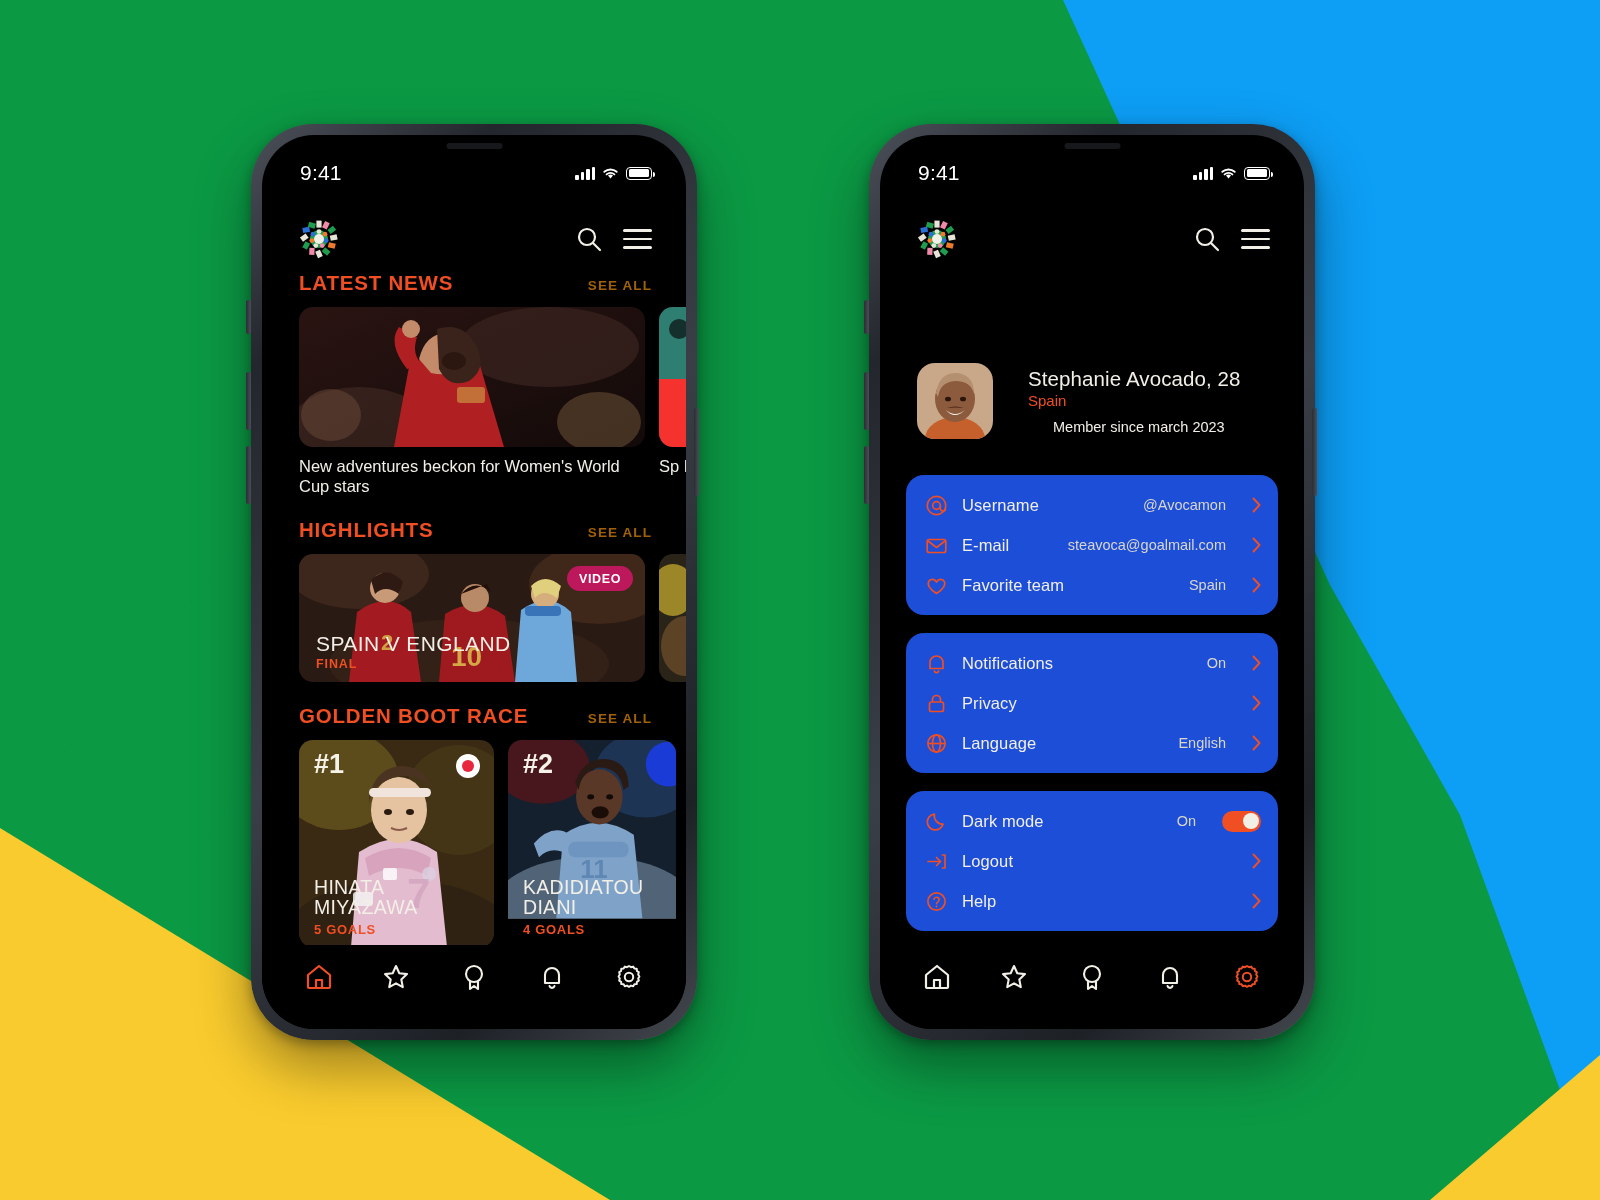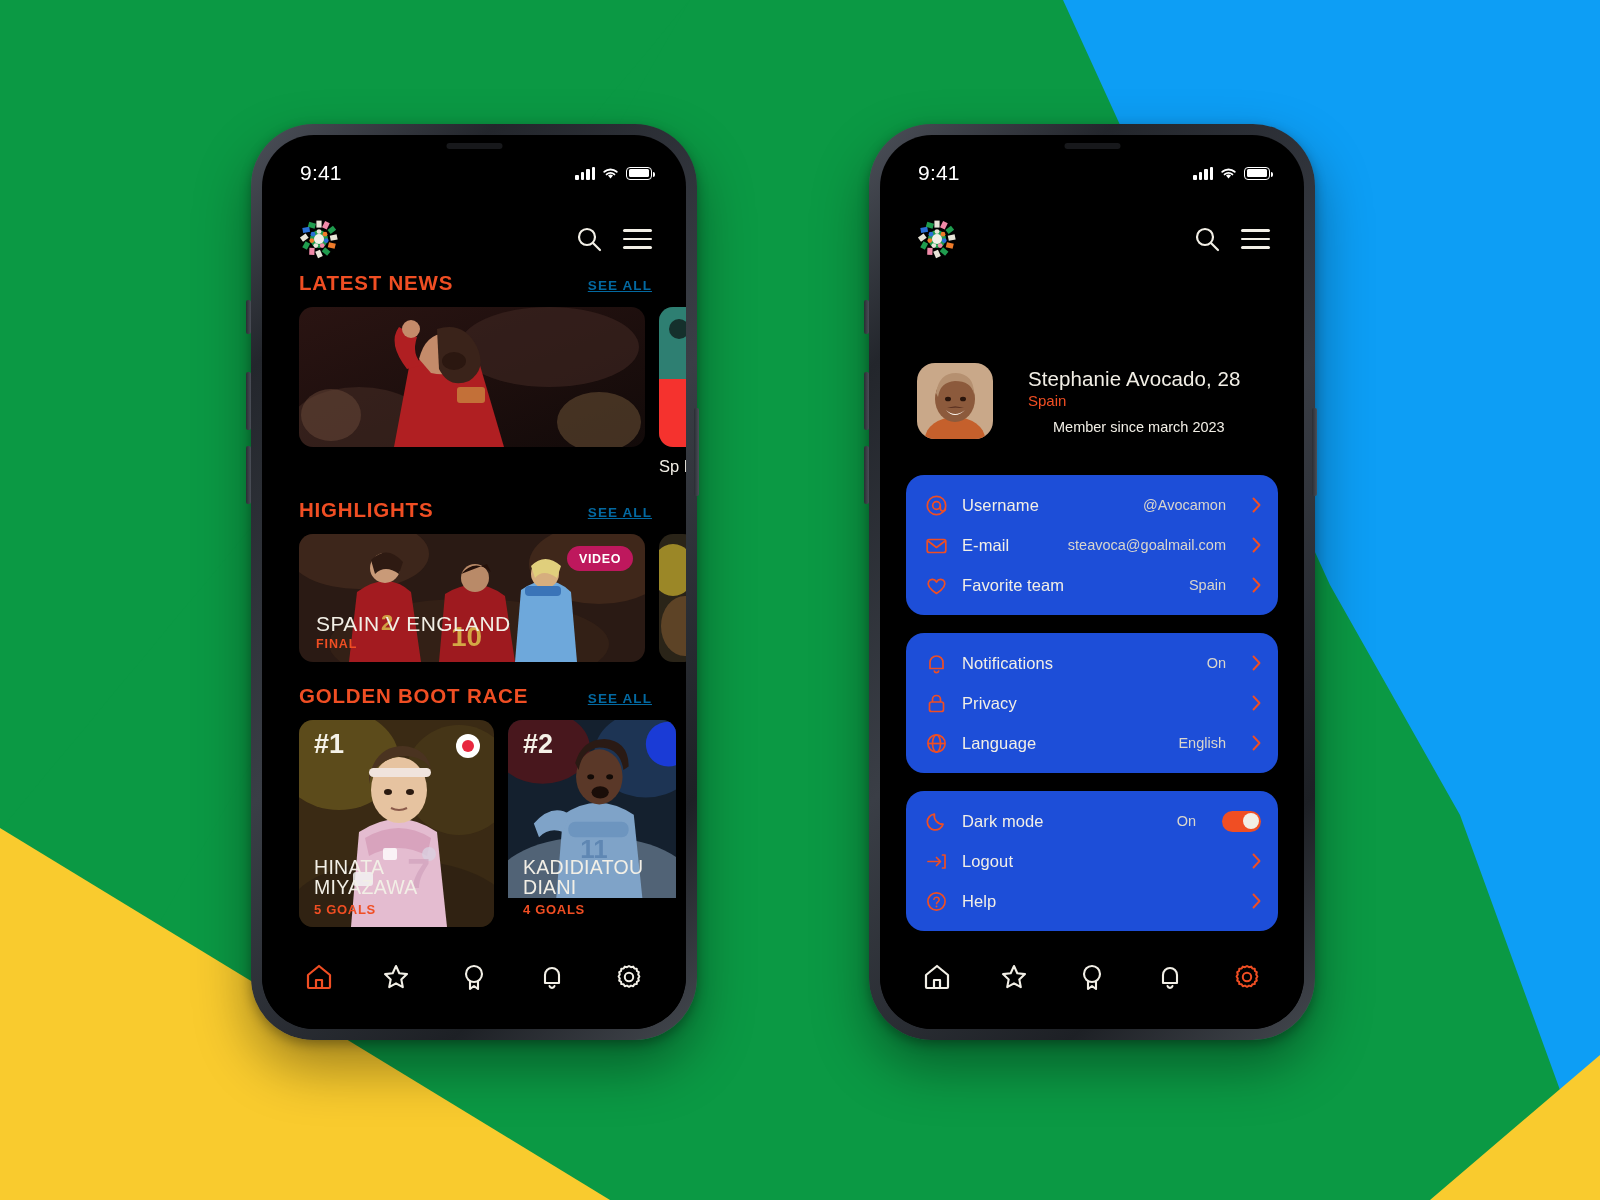--- a/index.html
+++ b/index.html
@@ -83,21 +83,21 @@
   .ic-menu span { display:block; height:2.6px; background:#f2efe6; border-radius:2px; }
 
   
   .content { position:absolute; top:136px; left:0; right:0; bottom:76px; overflow:hidden; }
 
   .sec-head {
     display:flex; align-items:baseline; justify-content:space-between;
     padding: 0 34px 0 37px; margin-bottom: 12px;
   }
   .sec-title { color:#f04e23; font-size:20.5px; font-weight:700; letter-spacing:.8px; }
-  .see-all { color:#0369a1; font-size:13.5px; font-weight:700; letter-spacing:1.1px;text-decoration:underline; }
+  .see-all { color:#a16207; font-size:13.5px; font-weight:700; letter-spacing:1.1px; }
 
   .hrow { display:flex; gap:14px; padding-left:37px; }
 
   
   .news-card { flex: 0 0 auto; width:346px; }
   .news-card.peek { width: 46px; overflow: hidden; }
   .news-thumb { height:140px; border-radius:14px; overflow:hidden; position:relative; }
   .news-title { margin-top:9px; color:#f2efe6; font-size:16.5px; line-height:1.22; font-weight:500; }
 
   
@@ -267,20 +267,21 @@
             <path d="M120 52 Q128 20 158 28 L175 48 Q160 72 132 66 Z" fill="#c48b6a"></path>
             <path d="M138 22 Q165 14 178 40 Q188 62 170 74 Q150 82 140 62 Z" fill="#3a231a"></path>
             <ellipse cx="155" cy="54" rx="12" ry="9" fill="#2b1710"></ellipse>
             <path d="M108 62 Q88 36 100 20 L118 30 Q112 48 124 58 Z" fill="#b01f22"></path>
             <circle cx="112" cy="22" r="9" fill="#c48b6a"></circle>
             <rect x="158" y="80" width="28" height="16" rx="3" fill="#d4b24a" opacity=".55"></rect>
             <ellipse cx="300" cy="115" rx="42" ry="30" fill="#6b5236" opacity=".55"></ellipse>
             <ellipse cx="32" cy="108" rx="30" ry="26" fill="#6a4a3a" opacity=".5"></ellipse>
           </svg>
         </div>
+        <div class="news-title">New adventures beckon for Women's World Cup stars</div>
       </div>
       <div class="news-card peek">
         <div class="news-thumb">
           <svg class="img" viewBox="0 0 46 140" preserveAspectRatio="none">
             <rect width="46" height="140" fill="#1a2e2c"></rect>
             <rect y="0" width="46" height="72" fill="#2e7f72"></rect>
             <circle cx="20" cy="22" r="10" fill="#15302c"></circle>
             <rect y="72" width="46" height="68" fill="#f5322e"></rect>
           </svg>
         </div>

